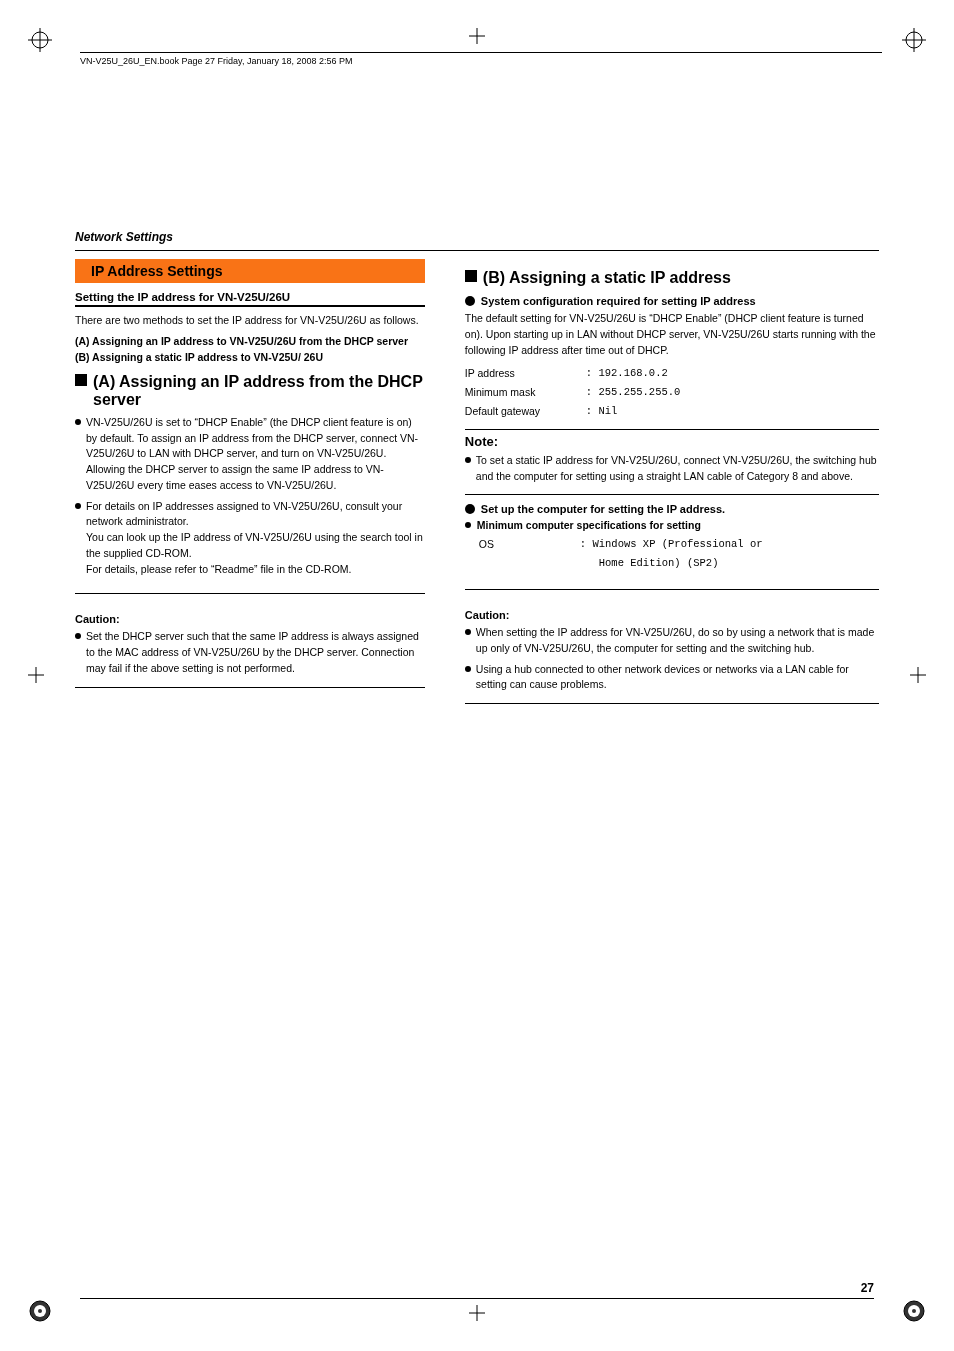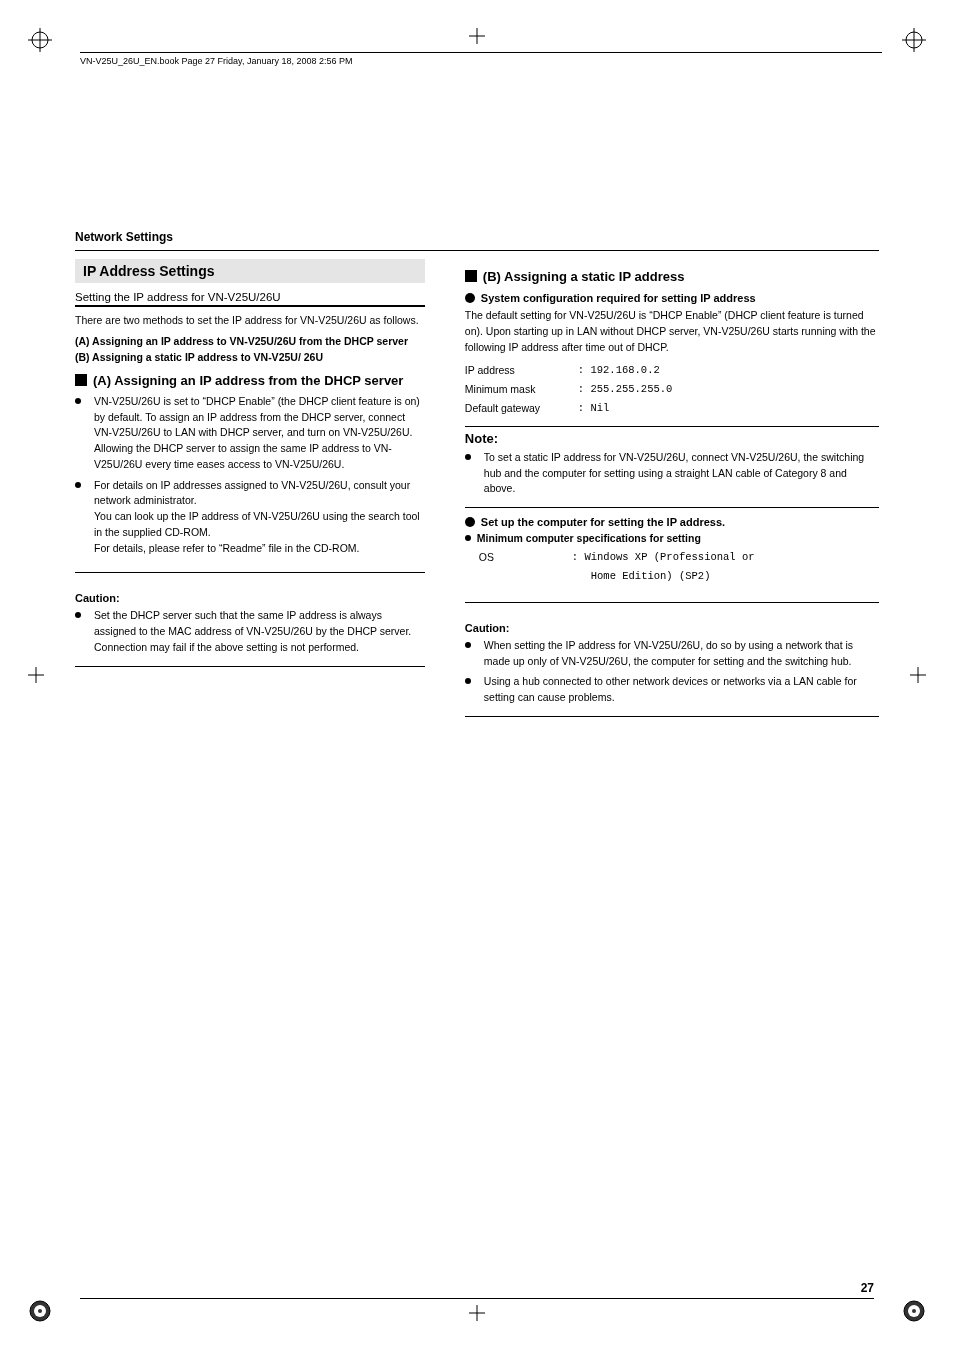--- a/index.html
+++ b/index.html
@@ -72,29 +72,29 @@
 
     
     .right-col {
       width: 54%;
       padding-left: 20px;
       border-left: none;
     }
 
     
     .ip-address-box {
-      background: #e5e5e5;
-      padding: 4px 8px;
+      background: #f97316;
+      padding: 4px 16px;
       font-size: 14px;
       font-weight: bold;
       margin-bottom: 8px;
     }
 
     .subsection-title {
-      font-weight: normal;
+      font-weight: bold;
       font-size: 11.5px;
       border-bottom: 2px solid #000;
       padding-bottom: 2px;
       margin-bottom: 6px;
     }
 
     .body-text {
       font-size: 10.5px;
       line-height: 1.5;
       margin-bottom: 6px;
@@ -106,21 +106,21 @@
       margin-bottom: 4px;
       margin-top: 4px;
     }
 
     
     .black-square-heading {
       display: flex;
       align-items: flex-start;
       gap: 6px;
       font-weight: bold;
-      font-size: 13px;
+      font-size: 16px;
       margin-bottom: 6px;
       margin-top: 10px;
     }
     .black-square-heading .sq {
       display: inline-block;
       width: 12px;
       height: 12px;
       background: #000;
       flex-shrink: 0;
       margin-top: 1px;
@@ -148,21 +148,21 @@
 
     
     .bullet-list {
       list-style: none;
       padding: 0;
       margin: 0 0 6px 0;
     }
     .bullet-list li {
       display: flex;
       align-items: flex-start;
-      gap: 13px;
+      gap: 5px;
       font-size: 10.5px;
       line-height: 1.5;
       margin-bottom: 5px;
     }
     .bullet-list li .bullet-dot {
       width: 6px;
       height: 6px;
       border-radius: 50%;
       background: #000;
       flex-shrink: 0;
@@ -198,36 +198,37 @@
     }
 
     
     .ip-table {
       font-size: 10.5px;
       line-height: 1.8;
       margin-bottom: 6px;
     }
     .ip-table-row {
       display: flex;
-      gap: 8px;
+      gap: 16px;
     }
     .ip-table-label {
       width: 105px;
       flex-shrink: 0;
     }
     .ip-table-value {
       flex: 1;
       font-family: Liberation Mono, monospace;
     }
 
     
     .network-settings-heading {
       font-weight: bold;
       font-size: 12px;
       margin-bottom: 6px;
+      font-style: italic;
     }
 
     
     .h-divider {
       border: none;
       border-top: 1.5px solid #000;
       margin: 0 0 8px 0;
     }
 
     

